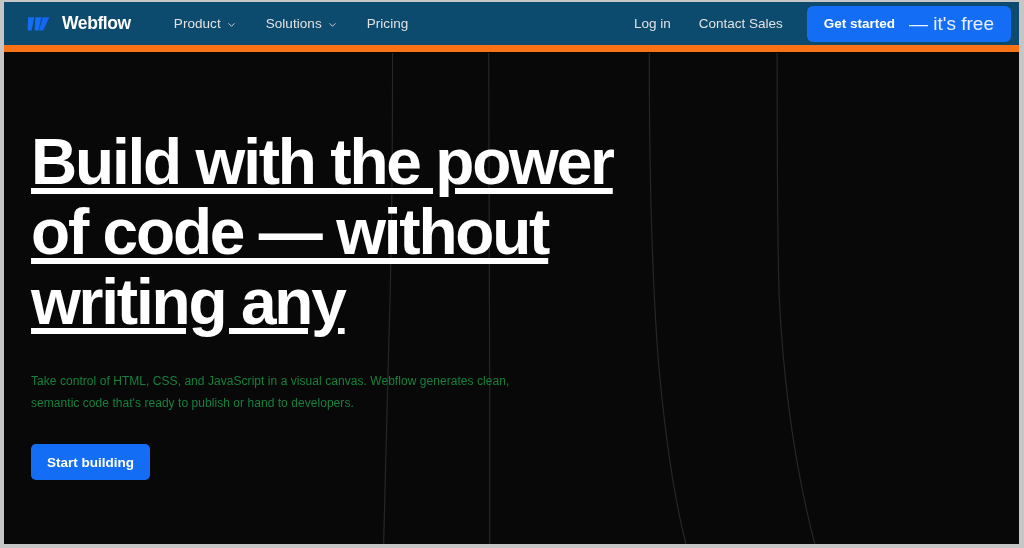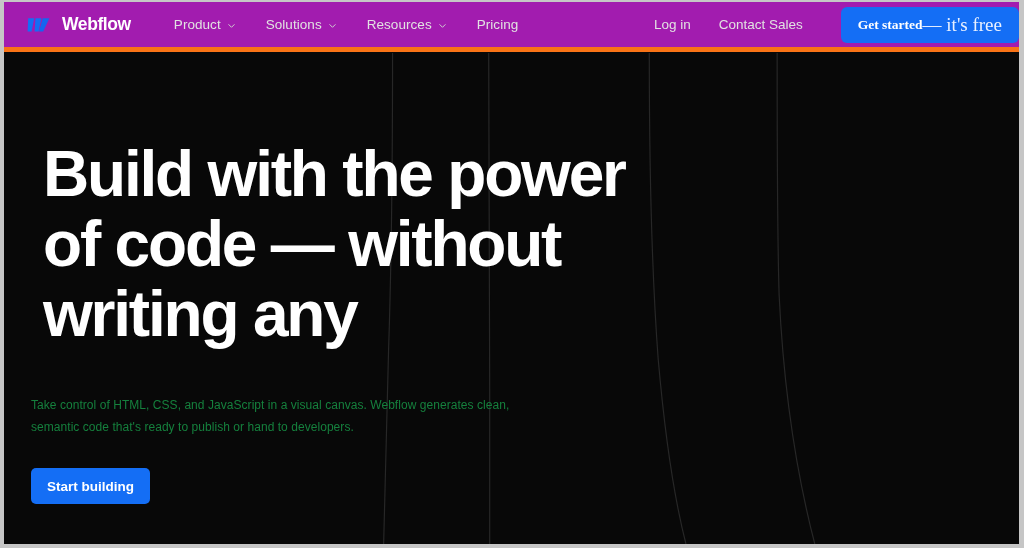--- a/index.html
+++ b/index.html
@@ -29,22 +29,22 @@
     background: #080808;
     overflow: hidden;
   }
 
   
   #nav {
     position: absolute;
     left: 0; top: 0;
     width: 100%;
     height: 50px;
-    background: #a21caf;
-    border-bottom: 5px solid #f97316;
+    background: #0c4a6e;
+    border-bottom: 7px solid #f97316;
     display: flex;
     align-items: center;
     box-sizing: border-box;
     padding: 0 0 0 23px;
     z-index: 20;
   }
 
   .logo-wrap {
     display: flex;
     align-items: center;
@@ -85,40 +85,41 @@
     display: block;
     width: 9px;
     height: 9px;
     margin-top: 1px;
   }
 
   #nav-right {
     margin-left: auto;
     display: flex;
     align-items: center;
+    padding-right: 8px;
   }
   .nav-link {
     color: #e2e2e2;
     font-size: 13.5px;
     padding: 6px 14px;
     cursor: pointer;
     white-space: nowrap;
   }
   #get-started-btn {
-    margin-left: 24px;
+    margin-left: 10px;
     background: #146ef5;
     border: none;
     border-radius: 6px;
     height: 36px;
     padding: 0 17px;
     display: flex;
     align-items: center;
-    gap: 0;
-    cursor: pointer;
-    font-family: Liberation Serif, serif;
+    gap: 14px;
+    cursor: pointer;
+    font-family: Liberation Sans, sans-serif;
   }
   #get-started-btn .gs-bold {
     color: #ffffff;
     font-size: 13.5px;
     font-weight: 700;
     white-space: nowrap;
   }
   #get-started-btn .gs-reg {
     color: #eaf1ff;
     font-size: 19px;
@@ -142,28 +143,29 @@
     pointer-events: none;
   }
   #hero-content {
     position: absolute;
     left: 27px;
     top: 0;
     width: 700px;
     z-index: 5;
   }
   #headline {
-    margin: 12px;
+    margin: 0;
     padding-top: 74px;
     color: #ffffff;
     font-size: 64px;
     line-height: 70px;
     font-weight: 700;
     letter-spacing: -2.2px;
     max-width: 640px;
+    text-decoration: underline;
   }
   #subtext {
     margin: 0;
     padding-top: 33px;
     color: #15803d;
     font-size: 12px;
     line-height: 22px;
     max-width: 530px;
     letter-spacing: 0.05px;
   }
@@ -206,26 +208,20 @@
           <path d="M2 4 L5 7 L8 4" fill="none" stroke="#cfcfcf" stroke-width="1.1" stroke-linecap="round" stroke-linejoin="round"></path>
         </svg>
       </div>
       <div class="nav-item">
         <span>Solutions</span>
         <svg class="caret" viewBox="0 0 10 10">
           <path d="M2 4 L5 7 L8 4" fill="none" stroke="#cfcfcf" stroke-width="1.1" stroke-linecap="round" stroke-linejoin="round"></path>
         </svg>
       </div>
       <div class="nav-item">
-        <span>Resources</span>
-        <svg class="caret" viewBox="0 0 10 10">
-          <path d="M2 4 L5 7 L8 4" fill="none" stroke="#cfcfcf" stroke-width="1.1" stroke-linecap="round" stroke-linejoin="round"></path>
-        </svg>
-      </div>
-      <div class="nav-item">
         <span>Pricing</span>
       </div>
     </div>
 
     <div id="nav-right">
       <div class="nav-link">Log in</div>
       <div class="nav-link">Contact Sales</div>
       <button id="get-started-btn">
         <span class="gs-bold">Get started</span>
         <span class="gs-reg">— it's free</span>

